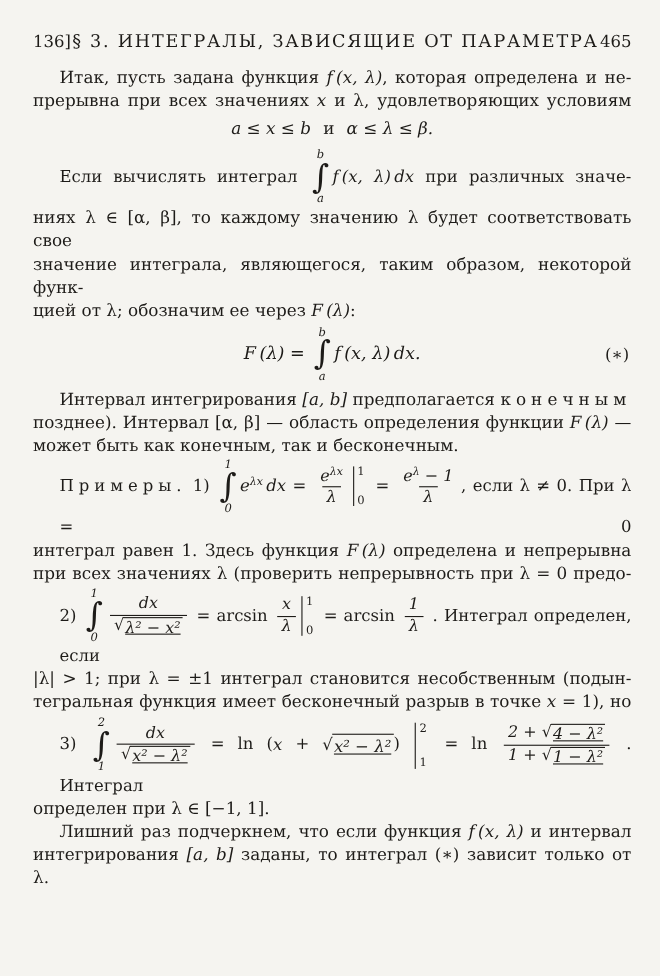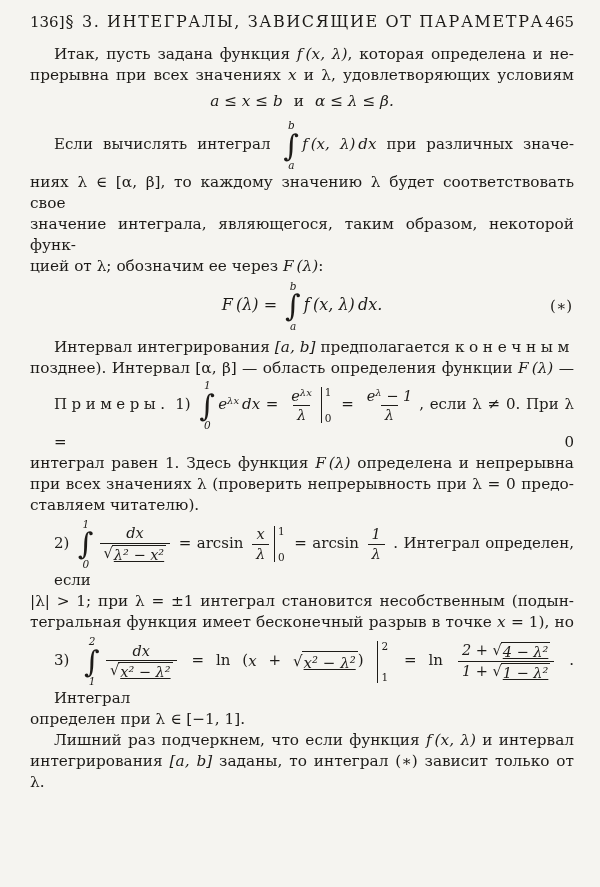--- a/index.html
+++ b/index.html
@@ -2,21 +2,21 @@
 <html><head>
 <meta charset="utf-8">
 <style>
   html,body{margin:0;padding:0;}
   body{
     width:600px;height:887px;overflow:hidden;
     background:#f5f4f0;
     font-family:"DejaVu Serif","Liberation Serif",serif;
     color:#1d1b18;
   }
-  .page{padding:12px 26px 0 30px;}
+  .page{padding:28px 26px 0 30px;}
   
   .hdr{display:flex;justify-content:space-between;align-items:baseline;margin-bottom:13px;}
   .hdr .pref,.hdr .pnum{font-size:15px;}
   .hdr .ttl{font-size:16px;letter-spacing:1.6px;white-space:nowrap;}
   
   .ln{font-size:15.3px;line-height:21px;text-align:justify;text-align-last:justify;}
   .ln.left{text-align-last:left;}
   .ln.center{text-align:center;text-align-last:center;}
   .ln.ind{padding-left:24px;}
   .ln.disp{font-size:15px;}
@@ -78,40 +78,40 @@
         <span class="lim">b</span>
         <span class="sgn">∫</span>
         <span class="lim">a</span>
       </span><span class="m">f (x, λ) dx.</span>
     <span class="ftag">(∗)</span>
   </div>
 
   <div>
     <div class="ln ind"><span>Интервал интегрирования </span><span class="m">[a, b]</span><span> предполагается </span><span class="sp">конечным</span></div>
     <div class="ln"><span>позднее). Интервал [α, β] — область определения функции </span><span class="m">F (λ)</span><span> —</span></div>
+    <div class="ln left"><span>может быть как конечным, так и бесконечным.</span></div>
   </div>
 
   <div>
     <div class="ln ind disp"><span class="sp">Примеры.</span><span>  1) </span><span class="intg">
           <span class="lim">1</span>
           <span class="sgn">∫</span>
           <span class="lim">0</span>
         </span><span class="m">e</span><sup class="s">λx</sup><span class="m"> dx = </span><span class="frac">
           <span class="num"><span>e</span><sup class="s">λx</sup></span>
           <span class="den">λ</span>
         </span><span class="ebar">
           <span>1</span>
           <span>0</span>
         </span><span class="m"> = </span><span class="frac">
           <span class="num"><span>e</span><sup class="s">λ</sup><span> − 1</span></span>
           <span class="den">λ</span>
         </span><span>, если λ ≠ 0. При λ = 0</span></div>
     <div class="ln"><span>интеграл равен 1. Здесь функция </span><span class="m">F (λ)</span><span> определена и непрерывна</span></div>
     <div class="ln"><span>при всех значениях λ (проверить непрерывность при λ = 0 предо-</span></div>
-    <div class="ln left"><span>ставляем читателю).</span></div>
   </div>
 
   <div class="vgap"></div>
 
   <div>
     <div class="ln ind disp"><span>2) </span><span class="intg">
           <span class="lim">1</span>
           <span class="sgn">∫</span>
           <span class="lim">0</span>
         </span><span class="frac">

